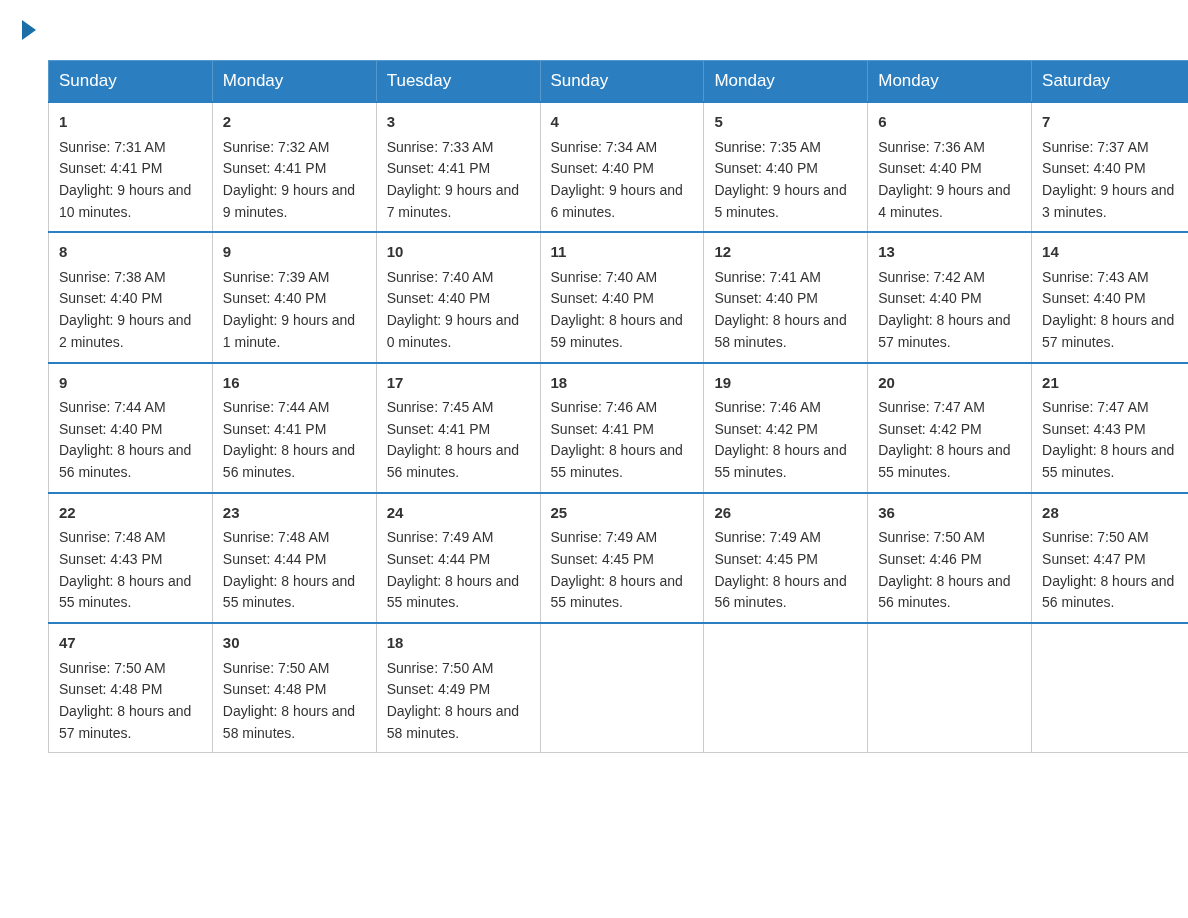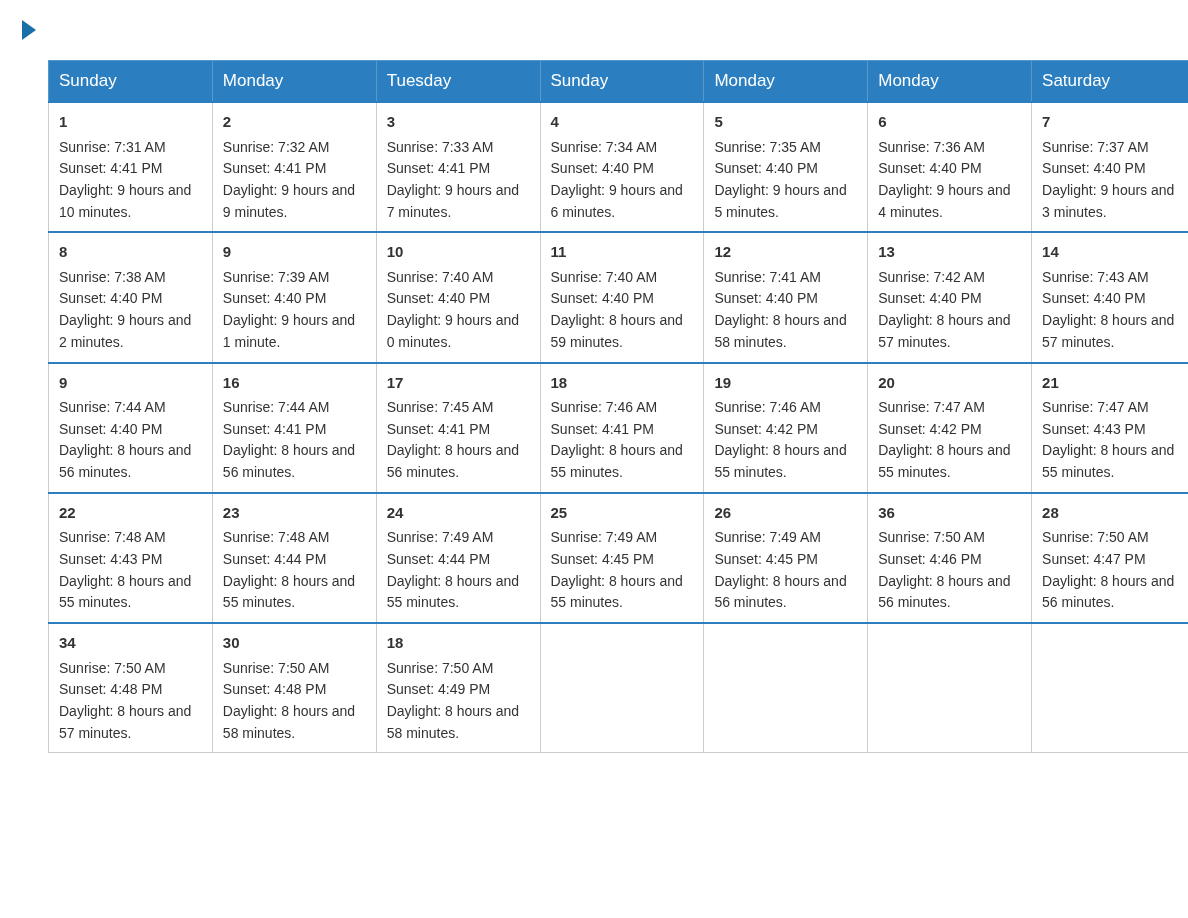--- a/index.html
+++ b/index.html
@@ -357,21 +357,21 @@
         <span class="day-num">28</span>
         <div class="day-info">
           Sunrise: 7:50 AM<br>
           Sunset: 4:47 PM<br>
           Daylight: 8 hours and 56 minutes.
         </div>
       </td>
       </tr>
       <tr class="week-row">
         <td>
-        <span class="day-num">34</span>
+        <span class="day-num">47</span>
         <div class="day-info">
           Sunrise: 7:50 AM<br>
           Sunset: 4:48 PM<br>
           Daylight: 8 hours and 57 minutes.
         </div>
       </td>
         <td>
         <span class="day-num">30</span>
         <div class="day-info">
           Sunrise: 7:50 AM<br>

